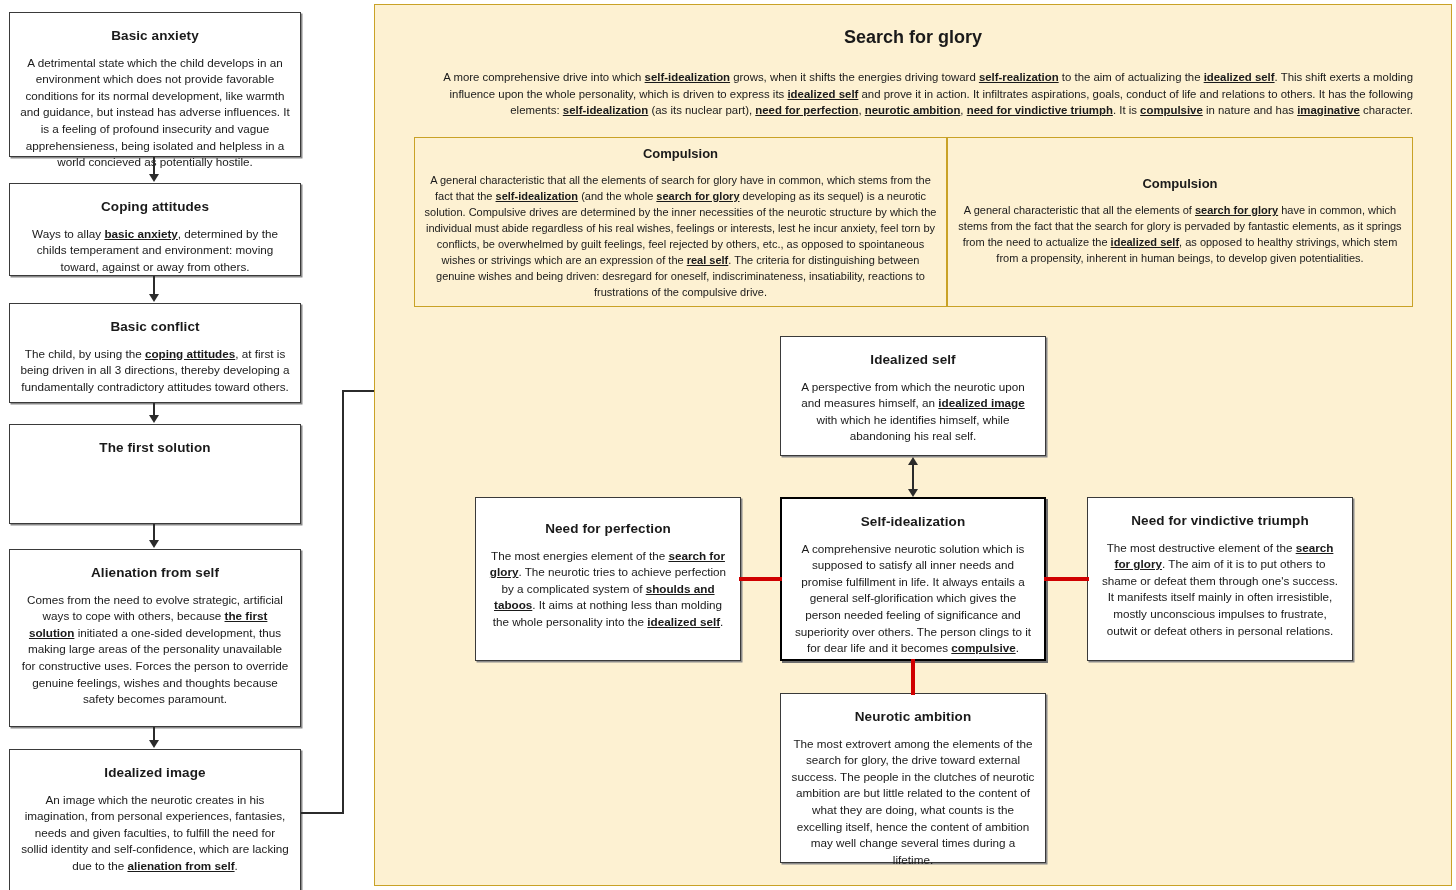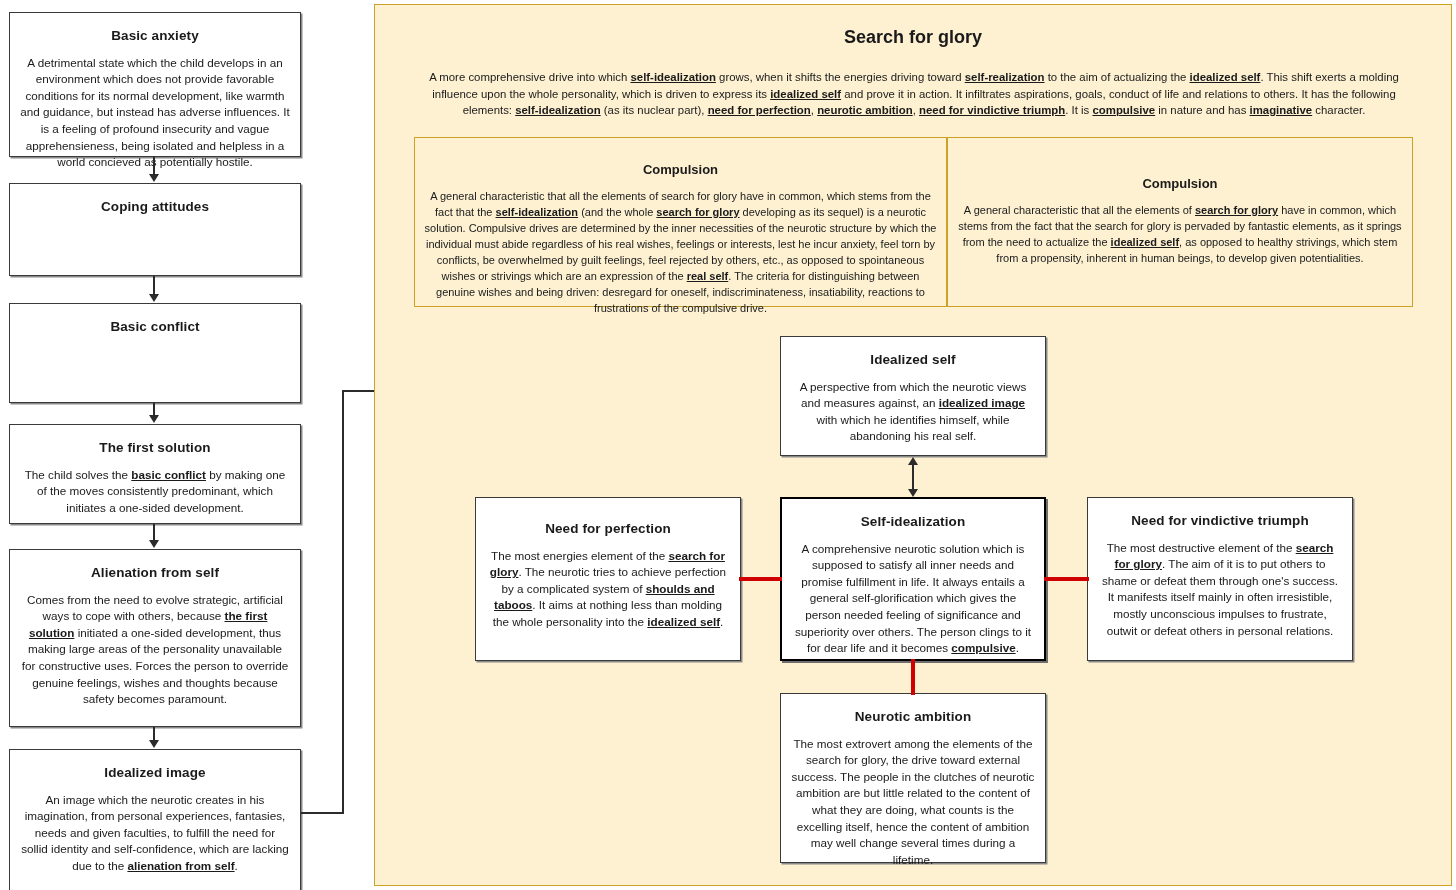--- a/index.html
+++ b/index.html
@@ -37,30 +37,30 @@
     box-sizing:border-box;
     background:#FDF1D2;
     border:1.6px solid #C9A227;
   }
   #glory-title{
     position:absolute;left:0;top:22px;width:100%;
     text-align:center;font-size:18px;font-weight:bold;
   }
   #glory-desc{
     position:absolute;left:40px;top:64px;width:998px;
-    font-size:11.4px;line-height:1.45;text-align:center;
+    font-size:11.4px;line-height:1.45;text-align:right;
   }
 
   .subbox{
     position:absolute;box-sizing:border-box;
     background:transparent;
     border:1.2px solid #C9A227;
     text-align:center;padding:6px 8px;
   }
-  .subbox .t{font-weight:bold;font-size:13px;margin:18px 0 12px 0;}
+  .subbox .t{font-weight:bold;font-size:13px;margin:2px 0 12px 0;}
   .subbox .d{font-size:11px;line-height:1.45;}
 
   u.ln{text-decoration:underline;font-weight:bold;}
 
   
   .vline{position:absolute;background:#2b2b2b;width:1.6px;}
   .hline{position:absolute;background:#2b2b2b;height:1.6px;}
   .redv{position:absolute;background:#D00000;width:4px;}
   .redh{position:absolute;background:#D00000;height:4px;}
   .arrow-d{
@@ -86,29 +86,30 @@
 
   <div id="left-column">
 
     <div class="box" style="left:9px;top:6px;width:292px;height:145px;">
       <div class="t">Basic anxiety</div>
       <div class="d">A detrimental state which the child develops in an environment which does not provide favorable conditions for its normal development, like warmth and guidance, but instead has adverse influences. It is a feeling of profound insecurity and vague apprehensieness, being isolated and helpless in a world concieved as potentially hostile.</div>
     </div>
 
     <div class="box" style="left:9px;top:177px;width:292px;height:93px;">
       <div class="t">Coping attitudes</div>
+      <div class="d"><span>Ways to allay </span><u class="ln">basic anxiety</u><span>, determined by the childs temperament and environment: moving toward, against or away from others.</span></div>
     </div>
 
     <div class="box" style="left:9px;top:297px;width:292px;height:100px;">
       <div class="t">Basic conflict</div>
+      <div class="d"><span>The child, by using the </span><u class="ln">coping attitudes</u><span>, at first is being driven in all 3 directions, thereby developing a fundamentally contradictory attitudes toward others.</span></div>
     </div>
 
     <div class="box" style="left:9px;top:418px;width:292px;height:100px;">
       <div class="t">The first solution</div>
-      <div class="d"><span>The child solves the </span><u class="ln">basic conflict</u><span> by making one of the moves consistently predominant, which initiates a one-sided development.</span></div>
     </div>
 
     <div class="box" style="left:9px;top:543px;width:292px;height:178px;">
       <div class="t">Alienation from self</div>
       <div class="d"><span>Comes from the need to evolve strategic, artificial ways to cope with others, because </span><u class="ln">the first solution</u><span> initiated a one-sided development, thus making large areas of the personality unavailable for constructive uses. Forces the person to override genuine feelings, wishes and thoughts because safety becomes paramount.</span></div>
     </div>
 
     <div class="box" style="left:9px;top:743px;width:292px;height:142px;">
       <div class="t">Idealized image</div>
       <div class="d"><span>An image which the neurotic creates in his imagination, from personal experiences, fantasies, needs and given faculties, to fulfill the need for sollid identity and self-confidence, which are lacking due to the </span><u class="ln">alienation from self</u><span>.</span></div>
@@ -146,21 +147,21 @@
       <div class="d"><span>A general characteristic that all the elements of search for glory have in common, which stems from the fact that the </span><u class="ln">self-idealization</u><span> (and the whole </span><u class="ln">search for glory</u><span> developing as its sequel) is a neurotic solution. Compulsive drives are determined by the inner necessities of the neurotic structure by which the individual must abide regardless of his real wishes, feelings or interests, lest he incur anxiety, feel torn by conflicts, be overwhelmed by guilt feelings, feel rejected by others, etc., as opposed to spointaneous wishes or strivings which are an expression of the </span><u class="ln">real self</u><span>. The criteria for distinguishing between genuine wishes and being driven: desregard for oneself, indiscriminateness, insatiability, reactions to frustrations of the compulsive drive.</span></div>
     </div>
 
     <div class="subbox" style="left:572px;top:132px;width:466px;height:170px;">
       <div class="t" style="margin-top:32px;">Compulsion</div>
       <div class="d"><span>A general characteristic that all the elements of </span><u class="ln">search for glory</u><span> have in common, which stems from the fact that the search for glory is pervaded by fantastic elements, as it springs from the need to actualize the </span><u class="ln">idealized self</u><span>, as opposed to healthy strivings, which stem from a propensity, inherent in human beings, to develop given potentialities.</span></div>
     </div>
 
     <div class="box" style="left:405px;top:331px;width:266px;height:120px;">
       <div class="t">Idealized self</div>
-      <div class="d"><span>A perspective from which the neurotic views and measures against, an </span><u class="ln">idealized image</u><span> with which he identifies himself, while abandoning his real self.</span></div>
+      <div class="d"><span>A perspective from which the neurotic upon and measures himself, an </span><u class="ln">idealized image</u><span> with which he identifies himself, while abandoning his real self.</span></div>
     </div>
 
     <div class="box thick" style="left:405px;top:492px;width:266px;height:164px;">
       <div class="t">Self-idealization</div>
       <div class="d"><span>A comprehensive neurotic solution which is supposed to satisfy all inner needs and promise fulfillment in life. It always entails a general self-glorification which gives the person needed feeling of significance and superiority over others. The person clings to it for dear life and it becomes </span><u class="ln">compulsive</u><span>.</span></div>
     </div>
 
     <div class="box" style="left:100px;top:492px;width:266px;height:164px;">
       <div class="t" style="margin-top:14px;">Need for perfection</div>
       <div class="d"><span>The most energies element of the </span><u class="ln">search for glory</u><span>. The neurotic tries to achieve perfection by a complicated system of </span><u class="ln">shoulds and taboos</u><span>. It aims at nothing less than molding the whole personality into the </span><u class="ln">idealized self</u><span>.</span></div>

